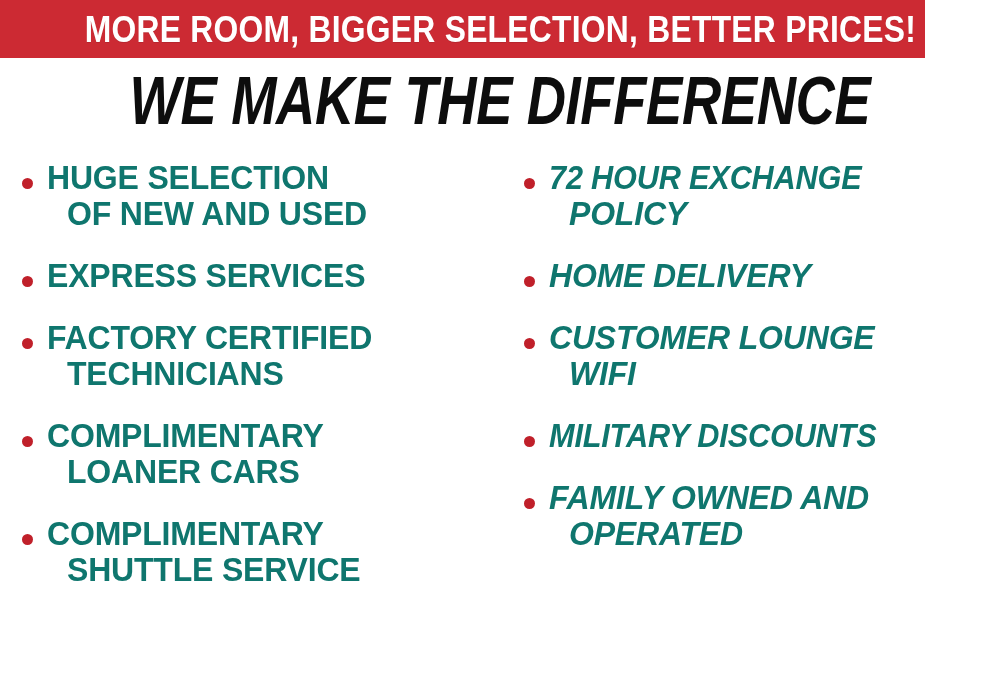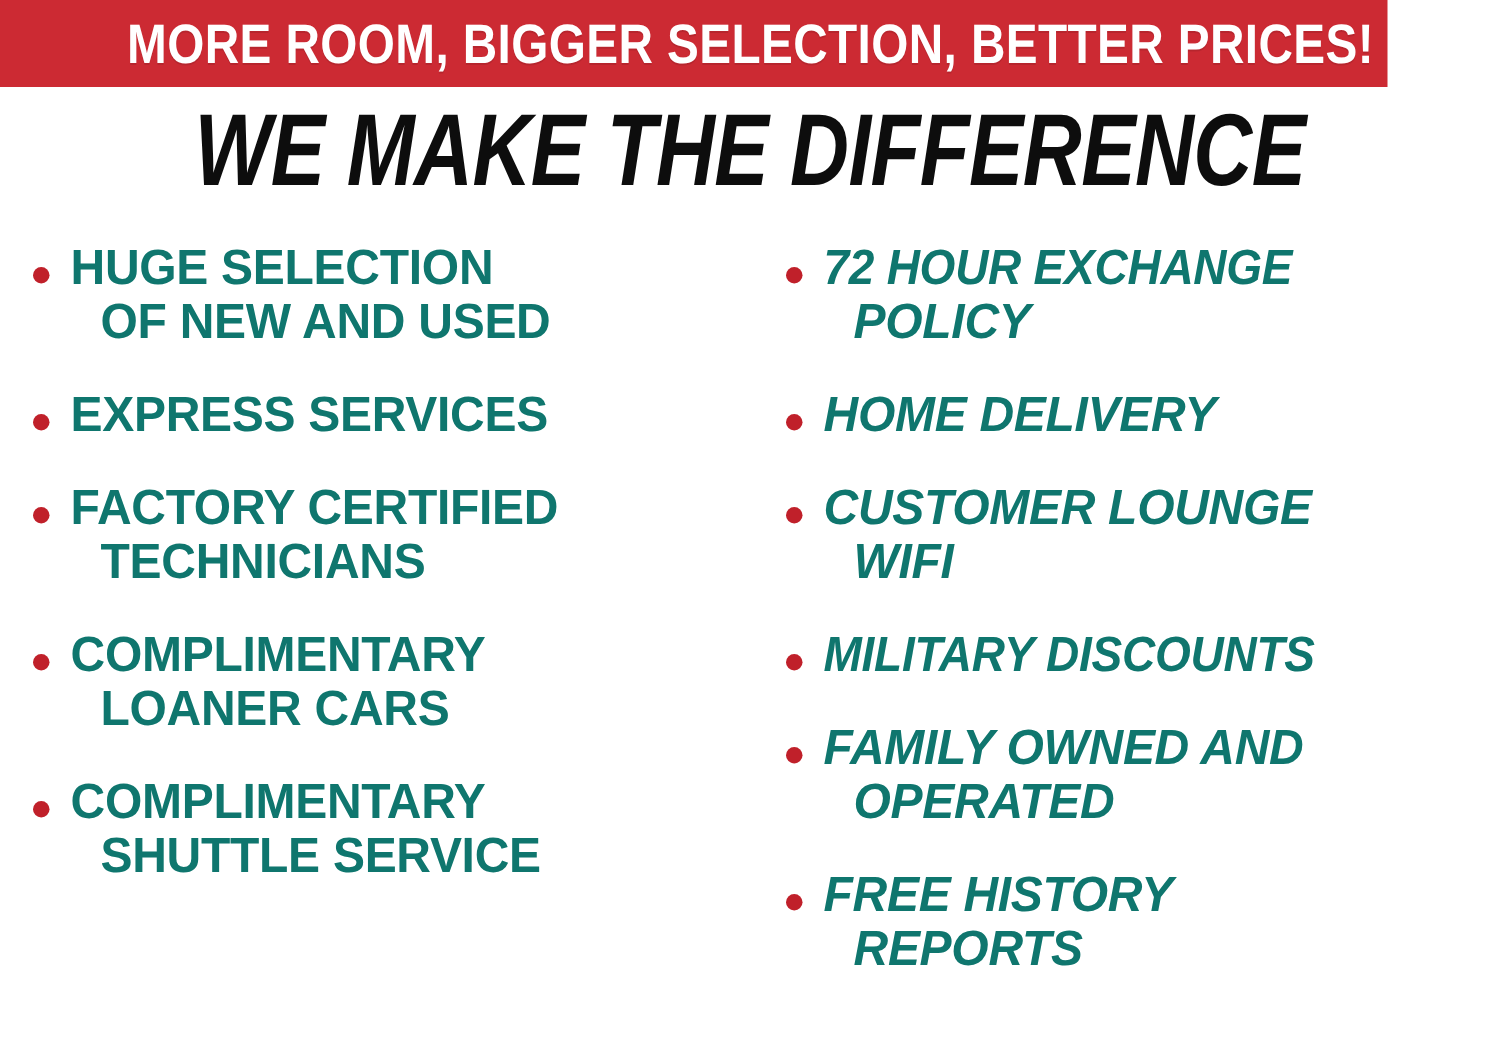--- a/index.html
+++ b/index.html
@@ -224,25 +224,18 @@
       </div>
 
       <div class="bullet-item">
         <span class="bullet-dot"></span>
         <span class="bullet-text">
           <span class="squeeze">FAMILY OWNED AND</span>
           <span class="l2"><span class="squeeze">OPERATED</span></span>
         </span>
       </div>
 
-      <div class="bullet-item">
-        <span class="bullet-dot"></span>
-        <span class="bullet-text">
-          <span class="squeeze">FREE HISTORY</span>
-          <span class="l2"><span class="squeeze">REPORTS</span></span>
-        </span>
-      </div>
 
     </div>
 
   </div>
 
 </div>
 
 </body></html>

